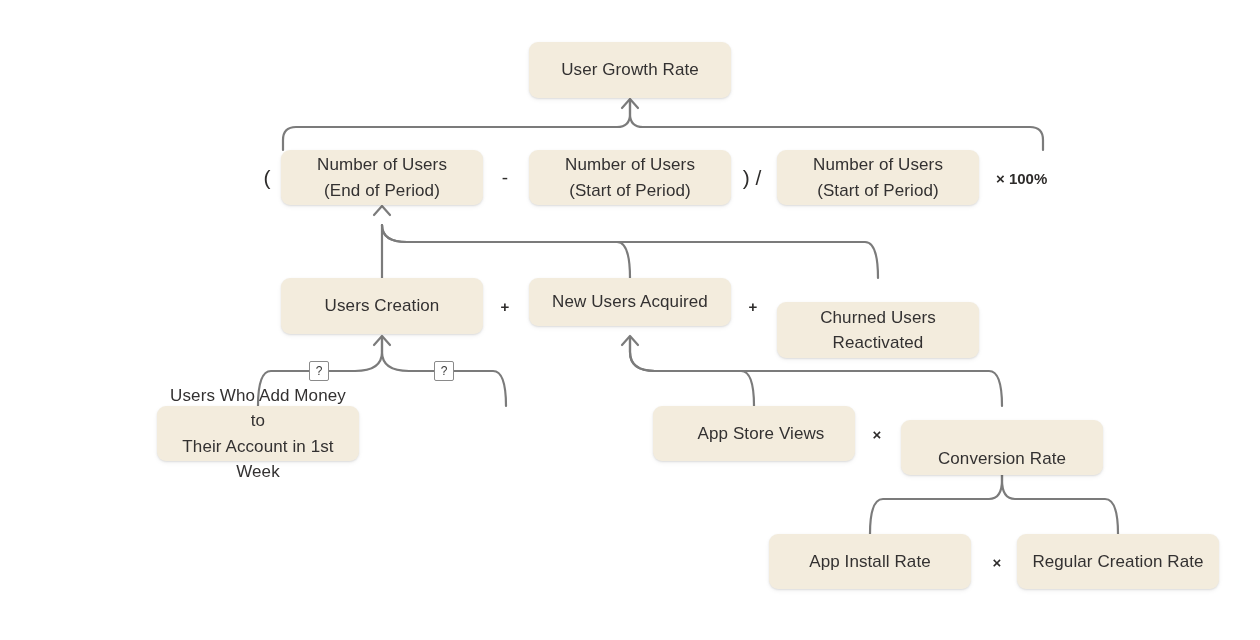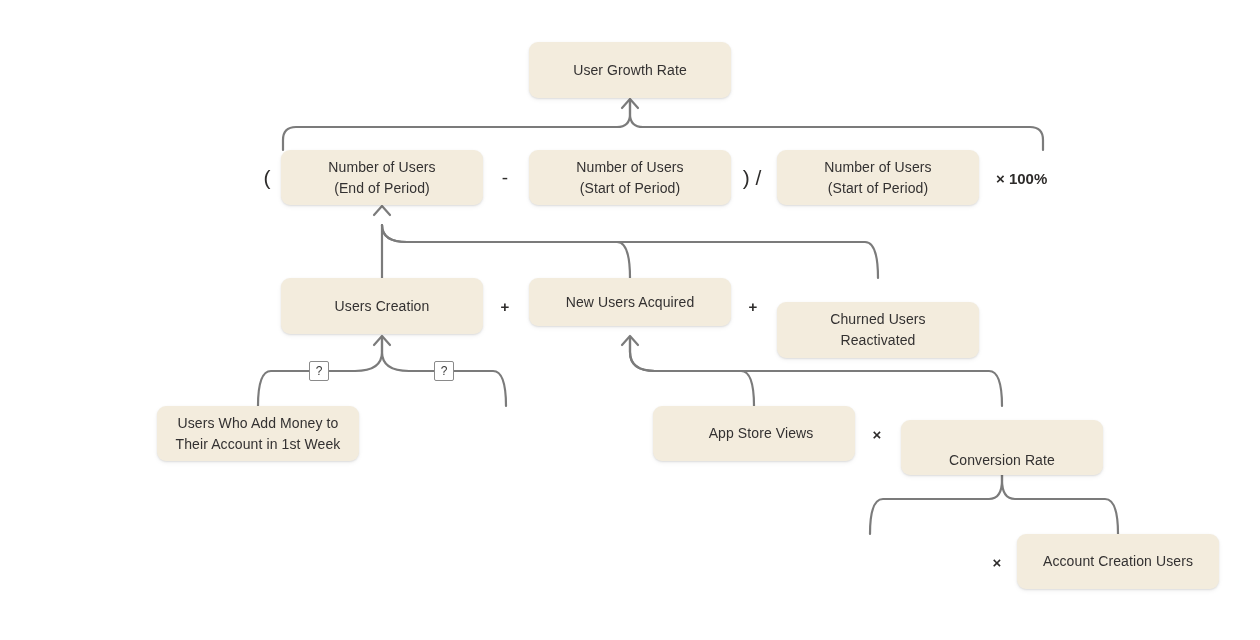--- a/index.html
+++ b/index.html
@@ -45,21 +45,21 @@
     position: absolute;
     box-sizing: border-box;
     background: #f3ecdd;
     border-radius: 9px;
     box-shadow: 0 1px 2px rgba(0,0,0,0.10), 0 2px 5px rgba(0,0,0,0.05);
     display: flex;
     align-items: center;
     justify-content: center;
     text-align: center;
     color: #333131;
-    font-size: 14px;
+    font-size: 17px;
     line-height: 1.5;
     letter-spacing: 0.1px;
     padding: 4px 10px;
     user-select: none;
   }
   .node .label {
     white-space: pre-line;
   }
   .op {
     position: absolute;
@@ -201,22 +201,25 @@
   </div>
 
   <div class="op" style="left:868px; top:424px; width:18px; height:20px;">
     <span>×</span>
   </div>
 
   <div class="node" style="left:901px; top:420px; width:202px; height:55px;align-items:flex-end;">
     <span class="label">Conversion Rate</span>
   </div>
 
+  <div class="node" style="left:769px; top:534px; width:202px; height:55px;">
+    <span class="label">App Install Rate</span>
+  </div>
 
   <div class="op" style="left:988px; top:552px; width:18px; height:20px;">
     <span>×</span>
   </div>
 
   <div class="node" style="left:1017px; top:534px; width:202px; height:55px;">
-    <span class="label">Account Creation Users</span>
+    <span class="label">Regular Creation Rate</span>
   </div>
 
 </div>
 
 </body></html>

